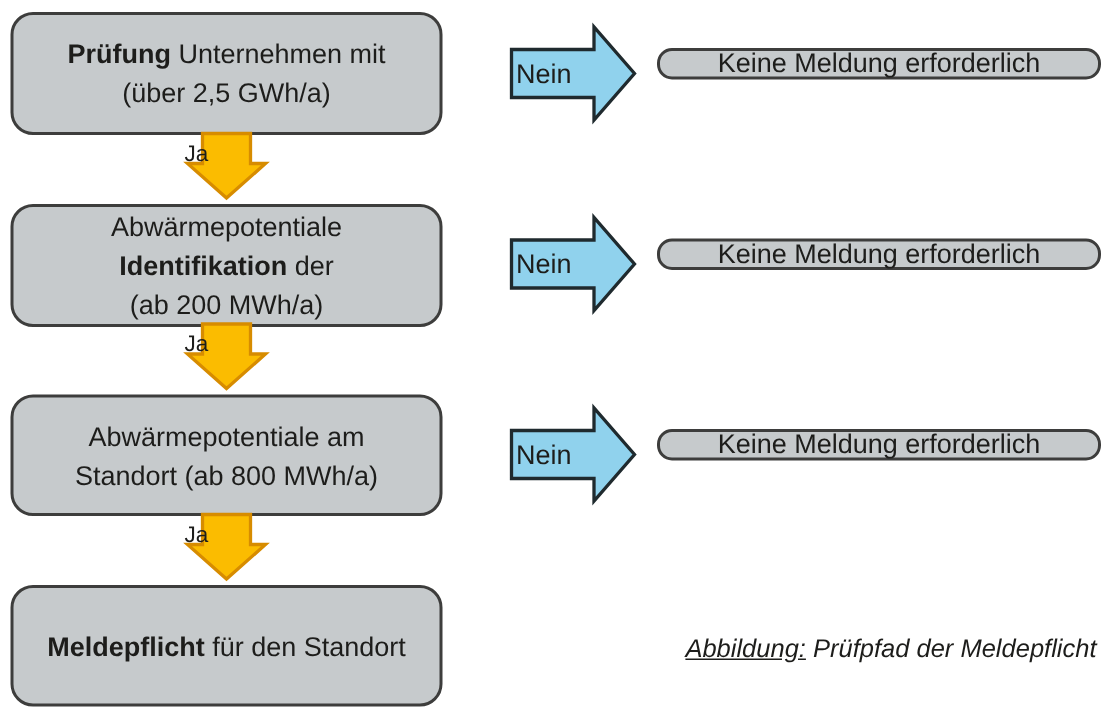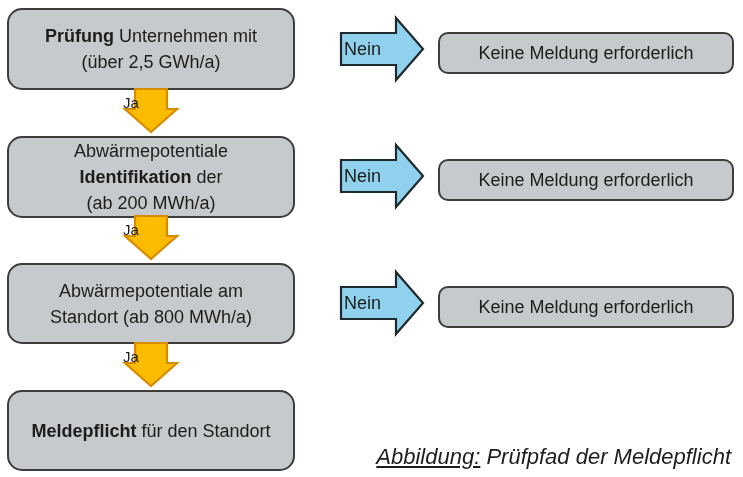--- a/index.html
+++ b/index.html
@@ -18,28 +18,28 @@
   .ja-label{
     position:absolute;left:123px;width:56px;text-align:left;
     font-size:15px;line-height:22px;color:#1d1d1b;
   }
   .nein-arrow{position:absolute;left:340px;width:85px;height:68px;}
   .nein-label{
     position:absolute;left:344px;width:52px;
     font-size:18px;line-height:34px;color:#1d1d1b;
   }
   .resultbox{
-    position:absolute;left:438px;width:296px;height:42px;box-sizing:border-box;
+    position:absolute;left:438px;width:296px;height:21px;box-sizing:border-box;
     background:#c6cacc;border:2px solid #3d3d3c;border-radius:10px;
     display:flex;justify-content:center;align-items:center;
     font-size:18px;
   }
   .caption{
-    position:absolute;right:12px;top:444px;
-    font-style:italic;font-size:22px;white-space:nowrap;
+    position:absolute;right:12px;top:423px;
+    font-style:italic;font-size:17px;white-space:nowrap;
   }
   .caption .u{text-decoration:underline;}
   svg{display:block;overflow:visible;}
 </style>
 </head>
 <body>
 
 <div id="canvas">
 
   <div class="stepbox" style="top:8px;height:82px;">

